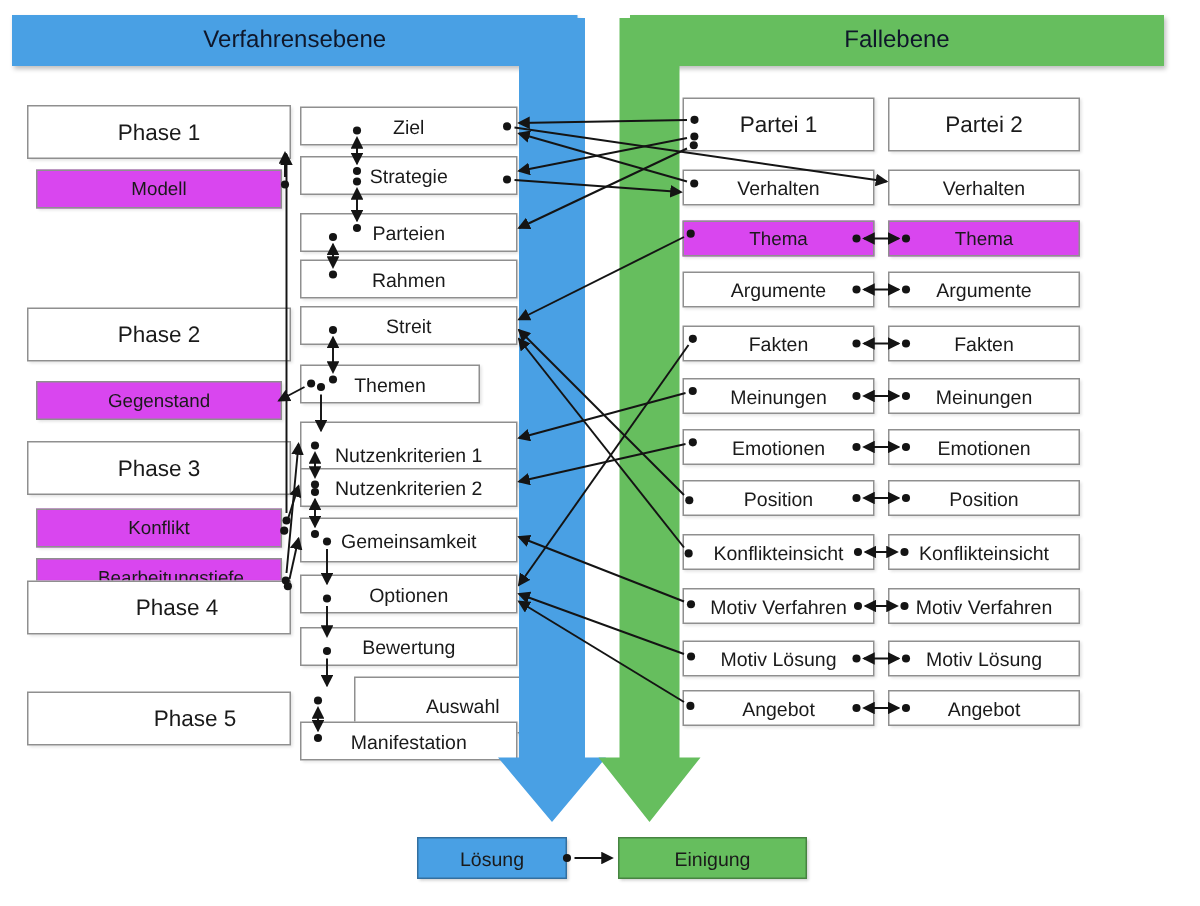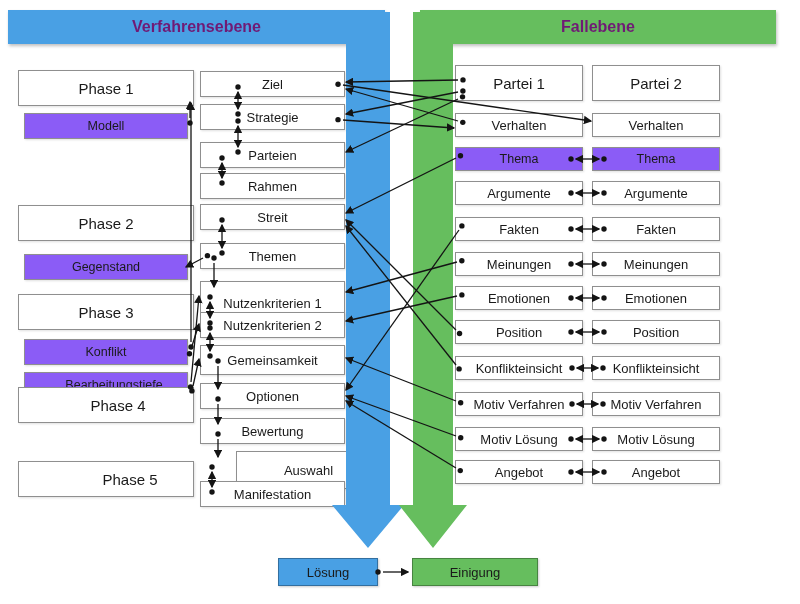--- a/index.html
+++ b/index.html
@@ -2,35 +2,35 @@
 <html><head>
 <meta charset="utf-8">
 <style>
   html,body{margin:0;padding:0;background:#ffffff;}
   #canvas{
     position:relative;width:800px;height:604px;overflow:hidden;
     font-family:"Liberation Sans","DejaVu Sans",sans-serif;color:#1a1a1a;background:#fff;
   }
   .col-header{
     position:absolute;display:flex;align-items:center;justify-content:center;
-    color:#701a75;font-weight:bold;font-size:16px;z-index:1;
+    color:#0f172a;font-weight:normal;font-size:16px;z-index:1;
     box-shadow:1px 2px 3px rgba(0,0,0,.25);
   }
   .col-header.blue{left:8px;top:10px;width:377px;height:34px;}
   .col-header.green{left:420px;top:10px;width:356px;height:34px;}
   svg.layer{position:absolute;left:0;top:0;width:800px;height:604px;pointer-events:none;}
   #bigarrows{z-index:2;}
   #edges{z-index:5;}
   .node{
     position:absolute;box-sizing:border-box;background:#fff;border:1px solid #8f8f8f;
     display:flex;align-items:center;justify-content:center;text-align:center;
     font-size:13px;white-space:nowrap;z-index:1;box-shadow:1px 1px 2px rgba(0,0,0,.12);
   }
   .node.phase{font-size:15px;}
-  .node.gray{background:#8b5cf6;font-size:12.5px;}
+  .node.gray{background:#d946ef;font-size:12.5px;}
   .banner{
     position:absolute;box-sizing:border-box;display:flex;align-items:center;justify-content:center;
     font-size:13px;border:1px solid rgba(0,0,0,.3);z-index:1;box-shadow:1px 1px 2px rgba(0,0,0,.2);
   }
   #edges line{stroke:#141414;stroke-width:1.3;}
   #edges circle{fill:#141414;}
 </style>
 </head>
 <body>
 
@@ -163,21 +163,21 @@
     <div class="node phase" style="left: 18px; top: 294px; width: 176px; height: 36px;">Phase 3</div>
     <div class="node gray" style="left: 24px; top: 339px; width: 164px; height: 26px;">Konflikt</div>
     <div class="node gray" style="left: 24px; top: 372px; width: 164px; height: 26px; padding-left: 16px;">Bearbeitungstiefe</div>
     <div class="node phase" style="left: 18px; top: 387px; width: 176px; height: 36px; padding-left: 24px;">Phase 4</div>
     <div class="node phase" style="left: 18px; top: 461px; width: 176px; height: 36px; padding-left: 48px;">Phase 5</div>
     <div class="node" style="left: 200px; top: 71px; width: 145px; height: 26px;">Ziel</div>
     <div class="node" style="left: 200px; top: 104px; width: 145px; height: 26px;">Strategie</div>
     <div class="node" style="left: 200px; top: 142px; width: 145px; height: 26px;">Parteien</div>
     <div class="node" style="left: 200px; top: 173px; width: 145px; height: 26px;">Rahmen</div>
     <div class="node" style="left: 200px; top: 204px; width: 145px; height: 26px;">Streit</div>
-    <div class="node" style="left: 200px; top: 243px; width: 145px; height: 26px;">Themen</div>
+    <div class="node" style="left: 200px; top: 243px; width: 120px; height: 26px;">Themen</div>
     <div class="node" style="left: 200px; top: 281px; width: 145px; height: 44px;">Nutzenkriterien 1</div>
     <div class="node" style="left: 200px; top: 312px; width: 145px; height: 26px;">Nutzenkriterien 2</div>
     <div class="node" style="left: 200px; top: 345px; width: 145px; height: 30px;">Gemeinsamkeit</div>
     <div class="node" style="left: 200px; top: 383px; width: 145px; height: 26px;">Optionen</div>
     <div class="node" style="left: 200px; top: 418px; width: 145px; height: 26px;">Bewertung</div>
     <div class="node" style="left: 192px; top: 451px; width: 145px; height: 38px; margin-left: 44px;">Auswahl</div>
     <div class="node" style="left: 200px; top: 481px; width: 145px; height: 26px;">Manifestation</div>
     <div class="node phase" style="left: 455px; top: 65px; width: 128px; height: 36px;">Partei 1</div>
     <div class="node" style="left: 455px; top: 113px; width: 128px; height: 24px;">Verhalten</div>
     <div class="node gray" style="left: 455px; top: 147px; width: 128px; height: 24px;">Thema</div>

